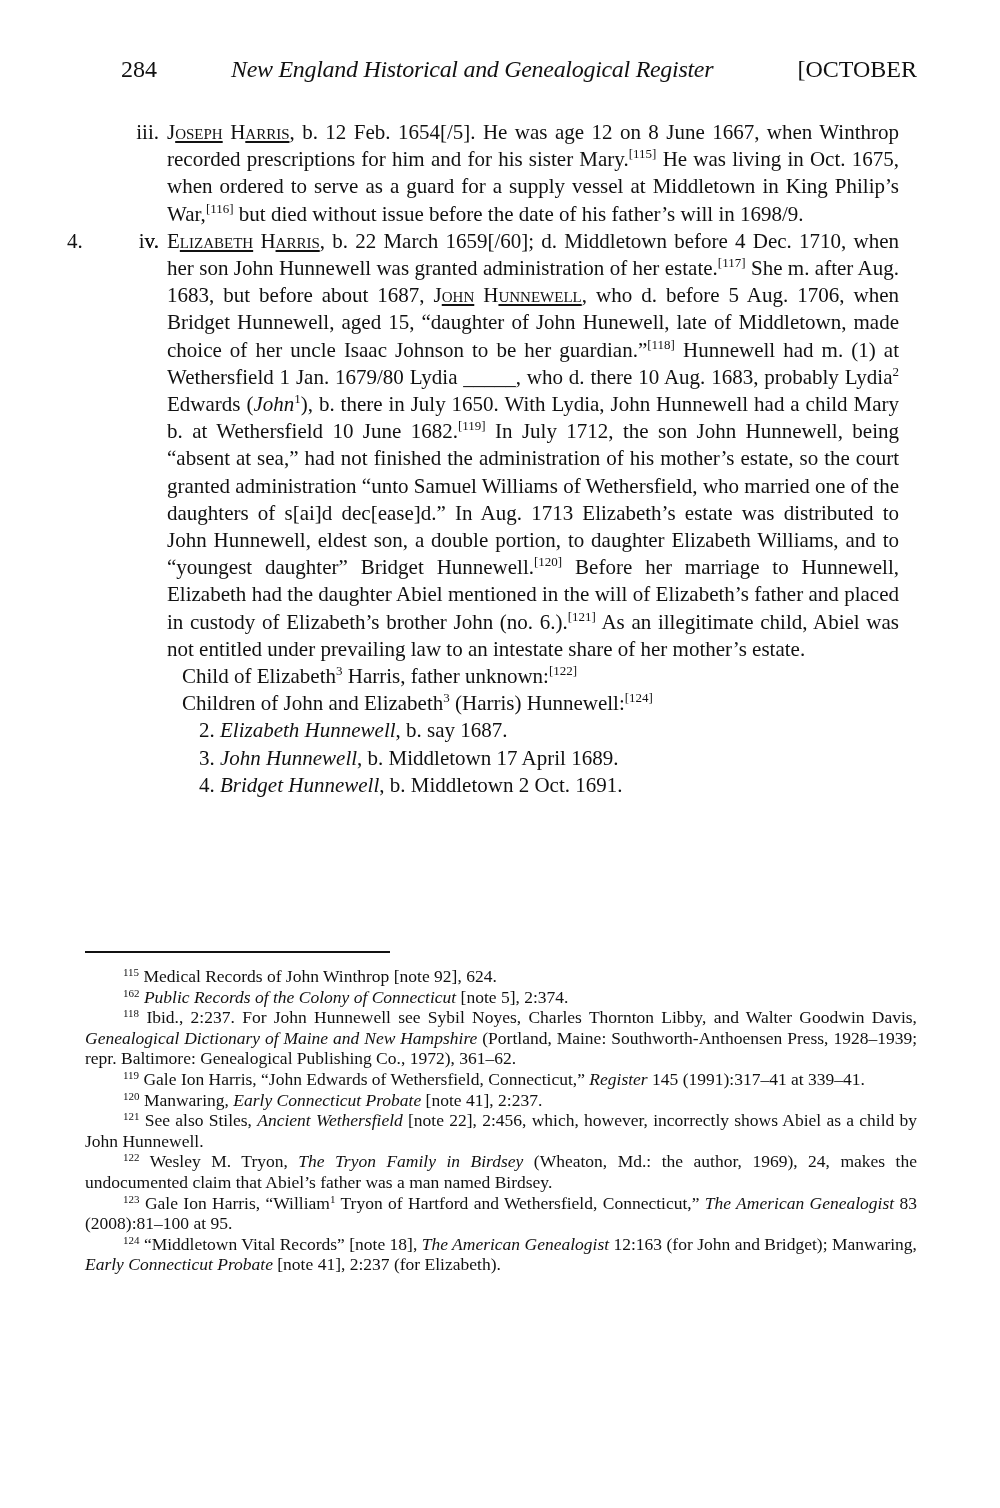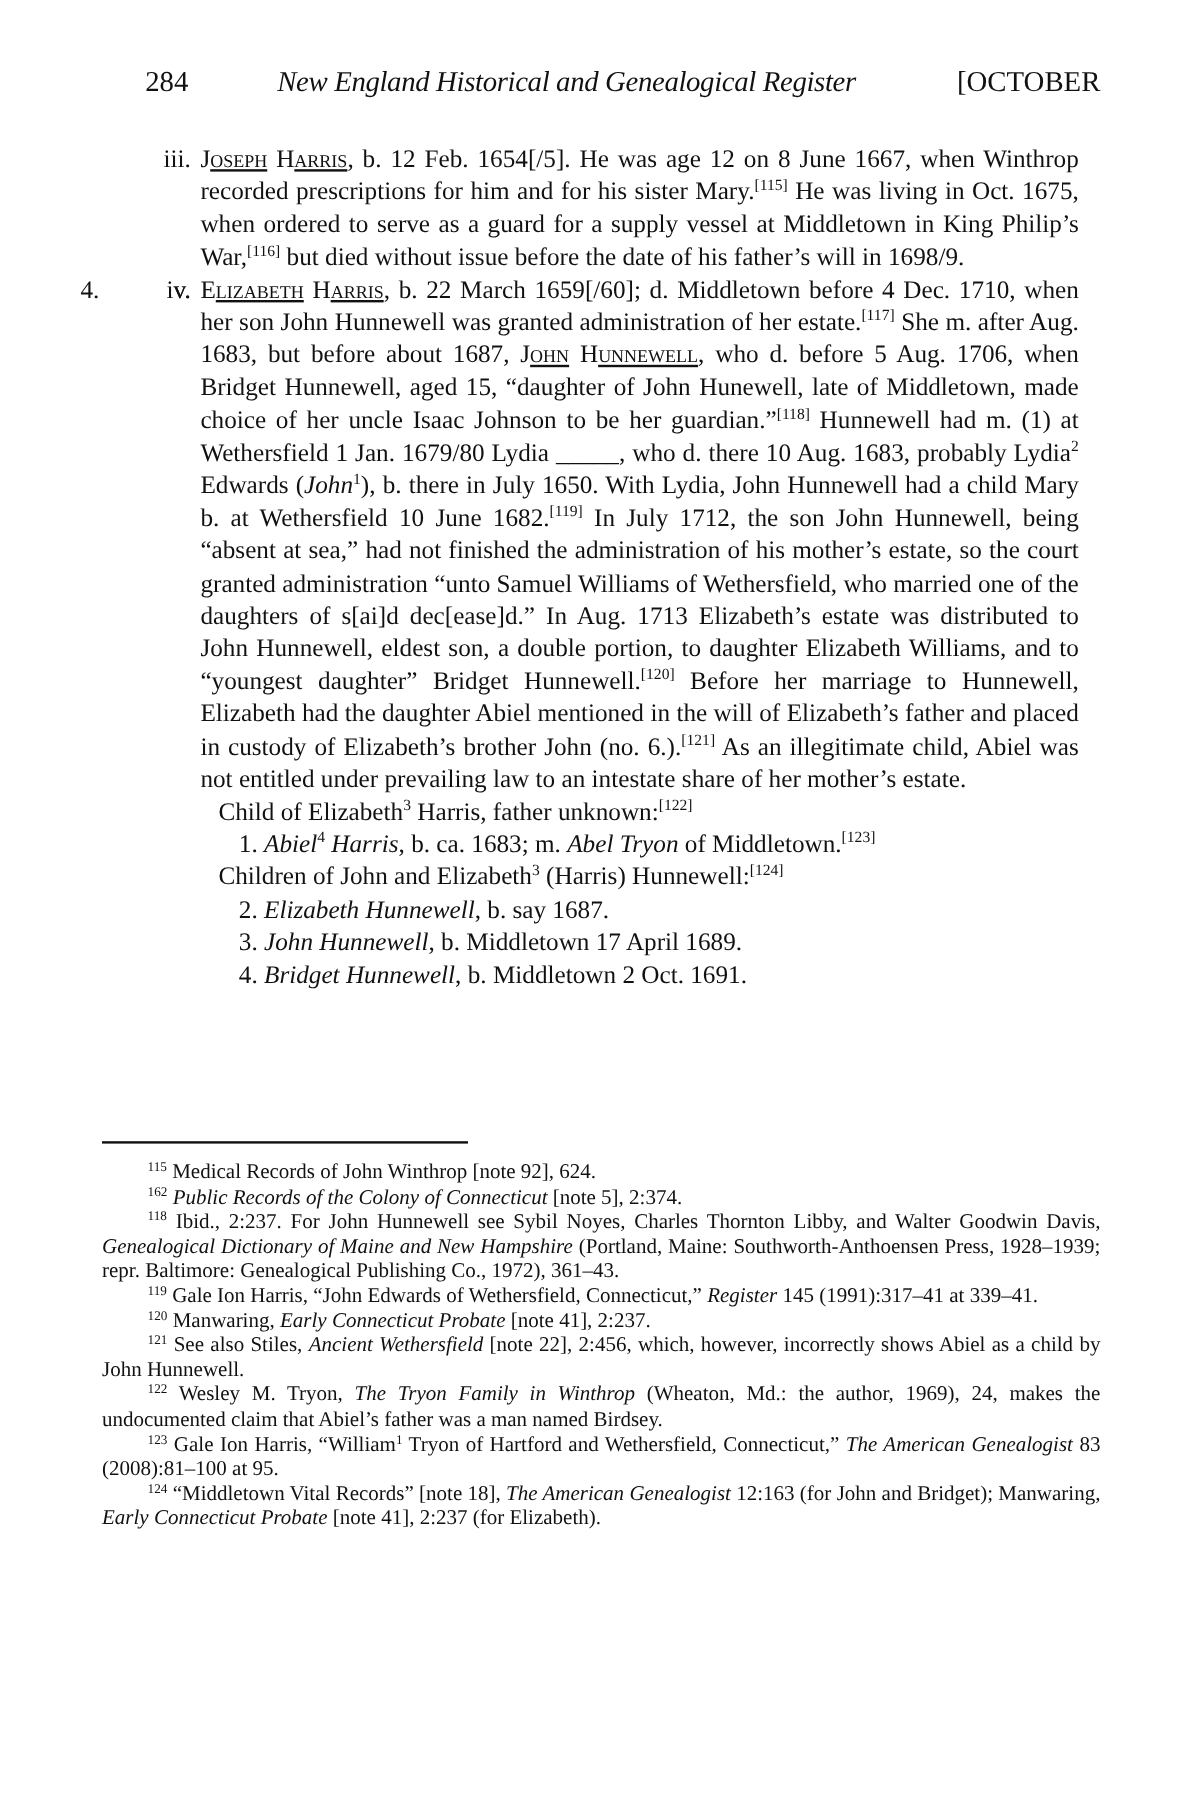--- a/index.html
+++ b/index.html
@@ -60,35 +60,34 @@
     <span class="roman" style="width:92px">iv.</span>
   </div>
   <div class="entry">
     <span class="gen-num"></span>
     <span class="roman" style="width:92px">v.</span>
     <span class="entry-text"><span>E</span><span class="sc">lizabeth</span><span> H</span><span class="sc">arris</span><span>, b. 22 March 1659[/60]; d. Middletown before 4 Dec. 1710, when her son John Hunnewell was granted administration of her estate.</span><sup>[117]</sup><span> She m. after Aug. 1683, but before about 1687, J</span><span class="sc">ohn</span><span> H</span><span class="sc">unnewell</span><span>, who d. before 5 Aug. 1706, when Bridget Hunnewell, aged 15, “daughter of John Hunewell, late of Middletown, made choice of her uncle Isaac Johnson to be her guardian.”</span><sup>[118]</sup><span> Hunnewell had m. (1) at Wethersfield 1 Jan. 1679/80 Lydia _____, who d. there 10 Aug. 1683, probably Lydia</span><sup>2</sup><span> Edwards (</span><span class="it">John</span><sup>1</sup><span>), b. there in July 1650. With Lydia, John Hunnewell had a child Mary b. at Wethersfield 10 June 1682.</span><sup>[119]</sup><span> In July 1712, the son John Hunnewell, being “absent at sea,” had not finished the administration of his mother’s estate, so the court granted administration “unto Samuel Williams of Wethersfield, who married one of the daughters of s[ai]d dec[ease]d.” In Aug. 1713 Elizabeth’s estate was distributed to John Hunnewell, eldest son, a double portion, to daughter Elizabeth Williams, and to “youngest daughter” Bridget Hunnewell.</span><sup>[120]</sup><span> Before her marriage to Hunnewell, Elizabeth had the daughter Abiel mentioned in the will of Elizabeth’s father and placed in custody of Elizabeth’s brother John (no. 6.).</span><sup>[121]</sup><span> As an illegitimate child, Abiel was not entitled under prevailing law to an intestate share of her mother’s estate.</span></span>
   </div>
 
   <div>
     <div class="children-heading"><span>Child of Elizabeth</span><sup>3</sup><span> Harris, father unknown:</span><sup>[122]</sup></div>
-    <div class="child"><span>1. </span><span class="it">Abiel</span><sup>4</sup><span class="it"> Harris</span><span>, b. ca. 1683; m. </span><span class="it">Abel Tryon</span><span> of Middletown.</span><sup>[123]</sup></div>
   </div>
   <div>
     <div class="children-heading"><span>Children of John and Elizabeth</span><sup>3</sup><span> (Harris) Hunnewell:</span><sup>[124]</sup></div>
     <div class="child"><span>2. </span><span class="it">Elizabeth Hunnewell</span><span>, b. say 1687.</span></div>
     <div class="child"><span>3. </span><span class="it">John Hunnewell</span><span>, b. Middletown 17 April 1689.</span></div>
     <div class="child"><span>4. </span><span class="it">Bridget Hunnewell</span><span>, b. Middletown 2 Oct. 1691.</span></div>
   </div>
 </main>
 
 <div class="footnote-rule"></div>
 
 <section class="footnotes">
   <p class="footnote"><sup>115</sup><span> Medical Records of John Winthrop [note 92], 624.</span></p>
   <p class="footnote"><sup>162</sup><span> </span><span class="it">Public Records of the Colony of Connecticut</span><span> [note 5], 2:374.</span></p>
-  <p class="footnote"><sup>118</sup><span> Ibid., 2:237. For John Hunnewell see Sybil Noyes, Charles Thornton Libby, and Walter Goodwin Davis, </span><span class="it">Genealogical Dictionary of Maine and New Hampshire</span><span> (Portland, Maine: Southworth-Anthoensen Press, 1928–1939; repr. Baltimore: Genealogical Publishing Co., 1972), 361–43.</span></p>
+  <p class="footnote"><sup>118</sup><span> Ibid., 2:237. For John Hunnewell see Sybil Noyes, Charles Thornton Libby, and Walter Goodwin Davis, </span><span class="it">Genealogical Dictionary of Maine and New Hampshire</span><span> (Portland, Maine: Southworth-Anthoensen Press, 1928–1939; repr. Baltimore: Genealogical Publishing Co., 1972), 361–62.</span></p>
   <p class="footnote"><sup>119</sup><span> Gale Ion Harris, “John Edwards of Wethersfield, Connecticut,” </span><span class="it">Register</span><span> 145 (1991):317–41 at 339–41.</span></p>
   <p class="footnote"><sup>120</sup><span> Manwaring, </span><span class="it">Early Connecticut Probate</span><span> [note 41], 2:237.</span></p>
   <p class="footnote"><sup>121</sup><span> See also Stiles, </span><span class="it">Ancient Wethersfield</span><span> [note 22], 2:456, which, however, incorrectly shows Abiel as a child by John Hunnewell.</span></p>
-  <p class="footnote"><sup>122</sup><span> Wesley M. Tryon, </span><span class="it">The Tryon Family in Winthrop</span><span> (Wheaton, Md.: the author, 1969), 24, makes the undocumented claim that Abiel’s father was a man named Birdsey.</span></p>
+  <p class="footnote"><sup>122</sup><span> Wesley M. Tryon, </span><span class="it">The Tryon Family in Birdsey</span><span> (Wheaton, Md.: the author, 1969), 24, makes the undocumented claim that Abiel’s father was a man named Birdsey.</span></p>
   <p class="footnote"><sup>123</sup><span> Gale Ion Harris, “William</span><sup>1</sup><span> Tryon of Hartford and Wethersfield, Connecticut,” </span><span class="it">The American Genealogist</span><span> 83 (2008):81–100 at 95.</span></p>
   <p class="footnote"><sup>124</sup><span> “Middletown Vital Records” [note 18], </span><span class="it">The American Genealogist</span><span> 12:163 (for John and Bridget); Manwaring, </span><span class="it">Early Connecticut Probate</span><span> [note 41], 2:237 (for Elizabeth).</span></p>
 </section>
 
 </body></html>

